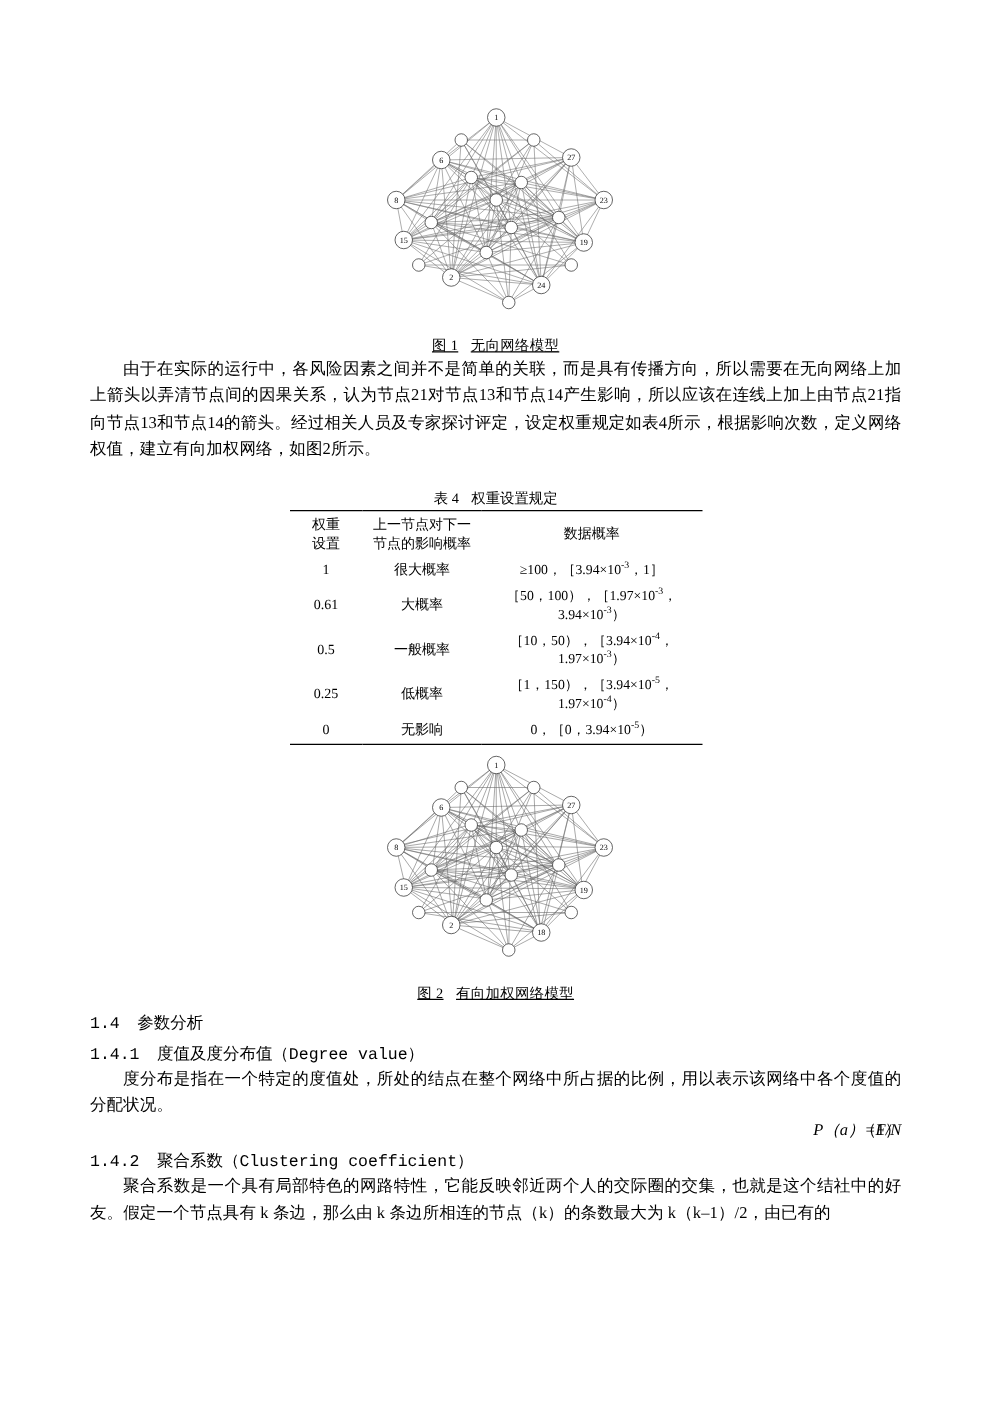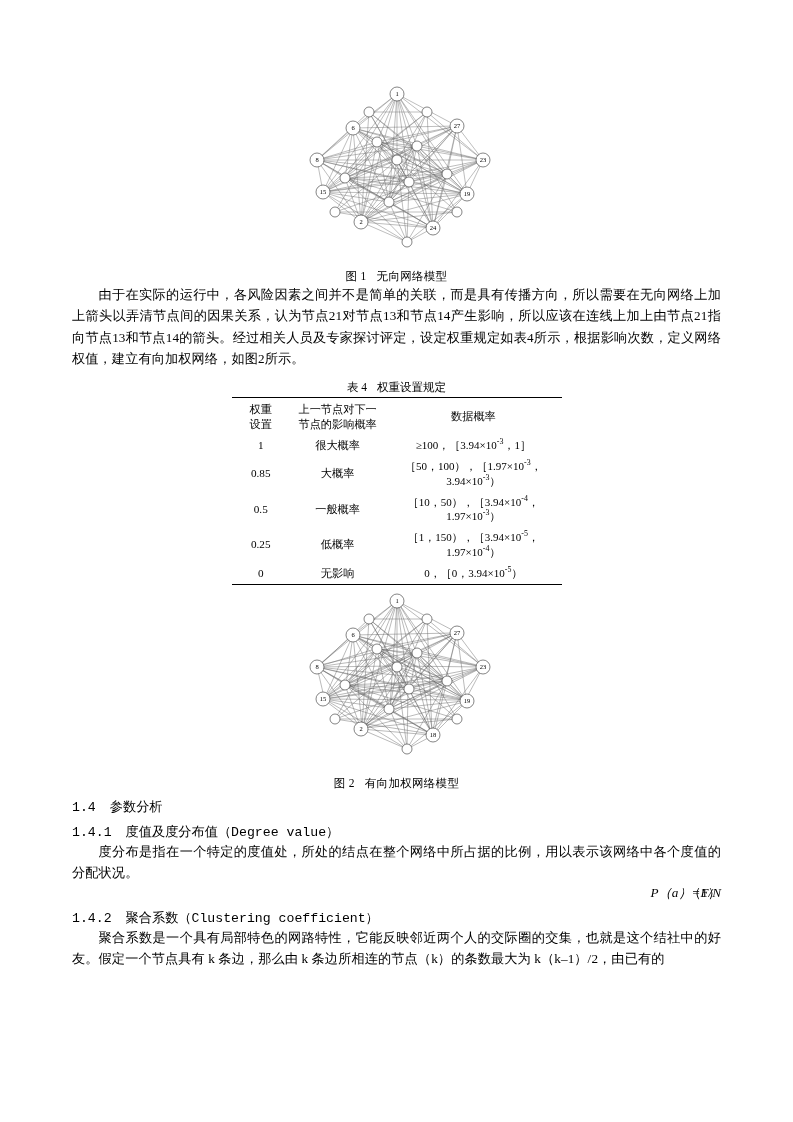--- a/index.html
+++ b/index.html
@@ -34,28 +34,29 @@
   .indent2 { text-indent: 2em; }
   .figure-block {
     margin: 4px 0 0 0;
     text-align: center;
   }
   .fig-caption {
     font-size: 11.5px;
     text-align: center;
     margin-top: 2px;
     letter-spacing: 0.3px;
+    text-decoration: underline;
   }
   .fig-caption .sp { display: inline-block; width: 10px; }
   svg.netfig { display: block; margin: 0 auto; }
 
   
   .table-wrap {
     width: 330px;
-    margin: 10px auto 4px auto;
+    margin: 21px auto 4px auto;
   }
   .table-title {
     text-align: center;
     font-size: 11.5px;
     margin-bottom: 2px;
   }
   .table-title .sp { display: inline-block; width: 10px; }
   table.w-table {
     border-collapse: collapse;
     width: 100%;
@@ -188,21 +189,21 @@
       </thead>
       <tbody>
         <tr>
           <td>1</td>
           <td>很大概率</td>
           <td class="cell-small">
             <span>≥100，［3.94×10</span><sup>-3</sup><span>，1］</span>
           </td>
         </tr>
         <tr>
-          <td>0.85</td>
+          <td>0.61</td>
           <td>大概率</td>
           <td class="cell-small">
             <div><span>［50，100），［1.97×10</span><sup>-3</sup><span>，</span></div>
             <div><span>3.94×10</span><sup>-3</sup><span>）</span></div>
           </td>
         </tr>
         <tr>
           <td>0.5</td>
           <td>一般概率</td>
           <td class="cell-small">

